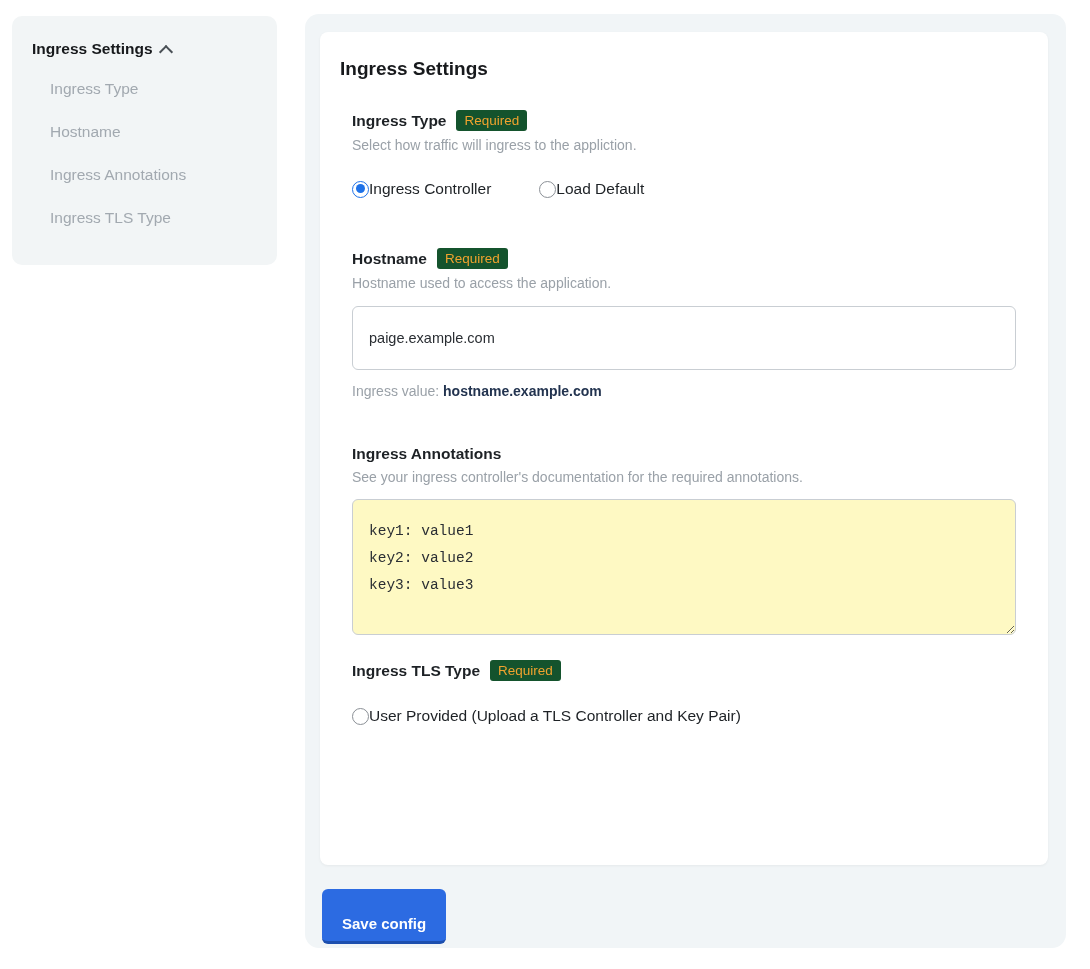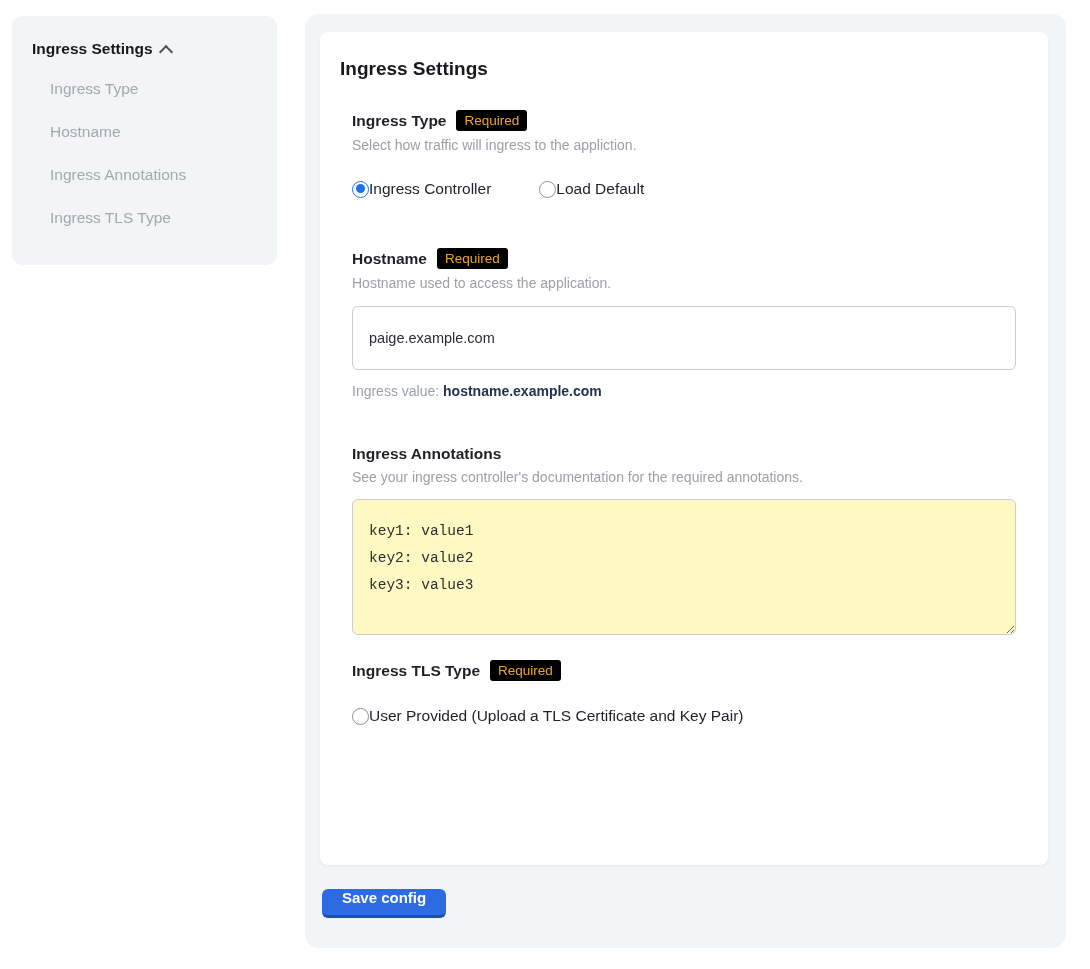--- a/index.html
+++ b/index.html
@@ -62,21 +62,21 @@
   .card-title { font-size: 19px; font-weight: 700; color: #17191c; }
   .card-subtitle { margin-top: 15px; font-size: 14px; color: #9aa1a8; }
 
   .section { margin-left: 12px; width: 664px; }
   .section-head {
     display: flex; align-items: center; gap: 10px;
   }
   .section-label { font-size: 15.5px; font-weight: 700; color: #1d2125; }
   .badge {
     display: inline-block;
-    background: #000000; color: #f0a32e;
+    background: #14532d; color: #f0a32e;
     font-size: 13.5px; font-weight: 400;
     padding: 3px 8px; border-radius: 3px;
   }
   .section-help { margin-top: 6px; font-size: 14px; color: #9aa1a8; }
 
   
   .radio-row { display: flex; align-items: center; gap: 48px; }
   .radio-option {
     display: flex; align-items: center; cursor: pointer;
     font-size: 15.5px; color: #1d2125;
@@ -129,21 +129,21 @@
   .save-button {
     position: absolute;
     left: 17px; top: 875px;
     background: #2c6be2;
     border: none;
     border-bottom: 3px solid #1d4fae;
     border-radius: 6px;
     color: #ffffff;
     font-family: "Liberation Sans", sans-serif;
     font-size: 15px; font-weight: 700;
-    padding: 0 20px 9px 20px;
+    padding: 26px 20px 9px 20px;
     min-width: 117px;
     cursor: pointer;
   }
 </style>
 </head>
 <body>
 
 <nav class="sidebar">
   <div class="sidebar-header">
     <span>Ingress Settings</span>
@@ -205,21 +205,21 @@
     </div>
 
     <div class="section sec-tls">
       <div class="section-head">
         <span class="section-label">Ingress TLS Type</span>
         <span class="badge">Required</span>
       </div>
       <div class="stacked-radios">
         <label class="radio-option">
           <span class="radio"></span>
-          <span>User Provided (Upload a TLS Certificate and Key Pair)</span>
+          <span>User Provided (Upload a TLS Controller and Key Pair)</span>
         </label>
       </div>
     </div>
 
   </section>
 
   <button class="save-button">Save config</button>
 </main>
 
 </body></html>

